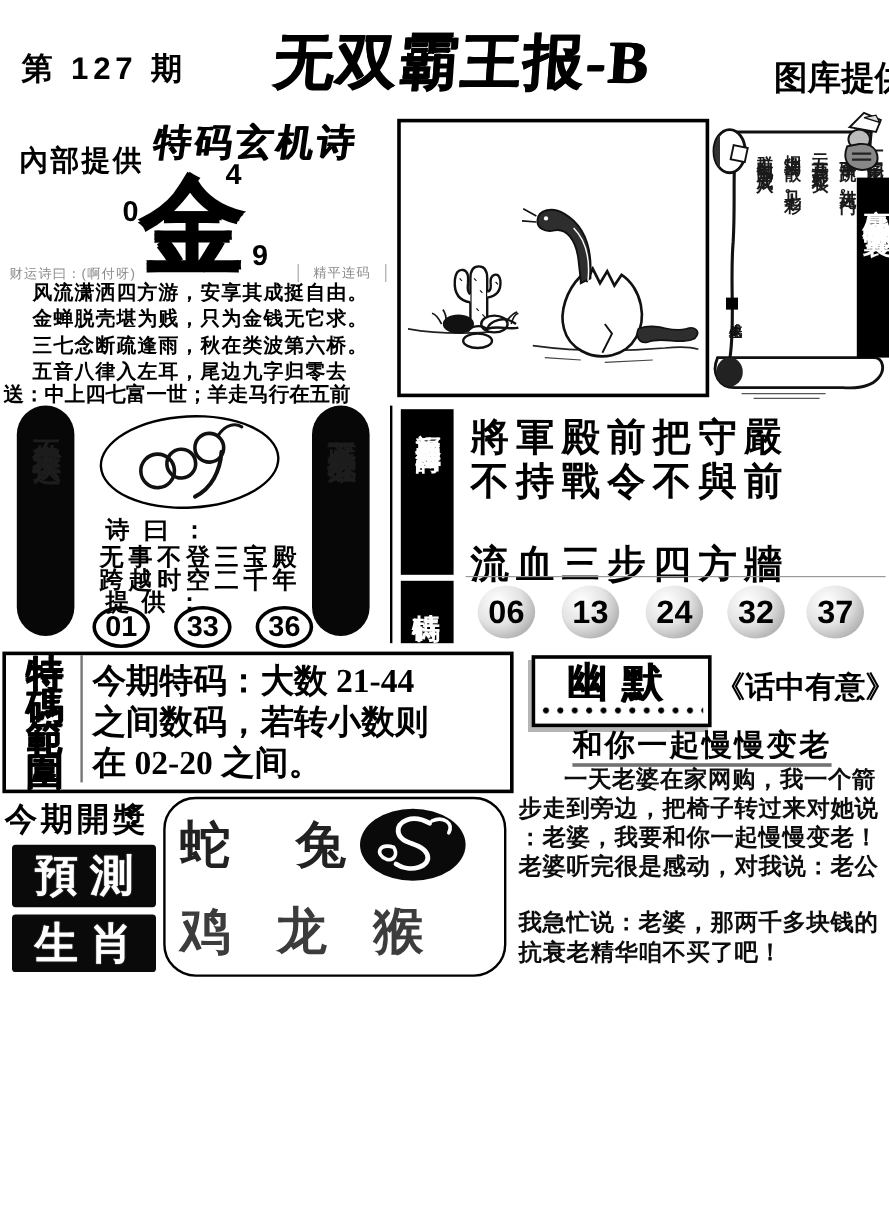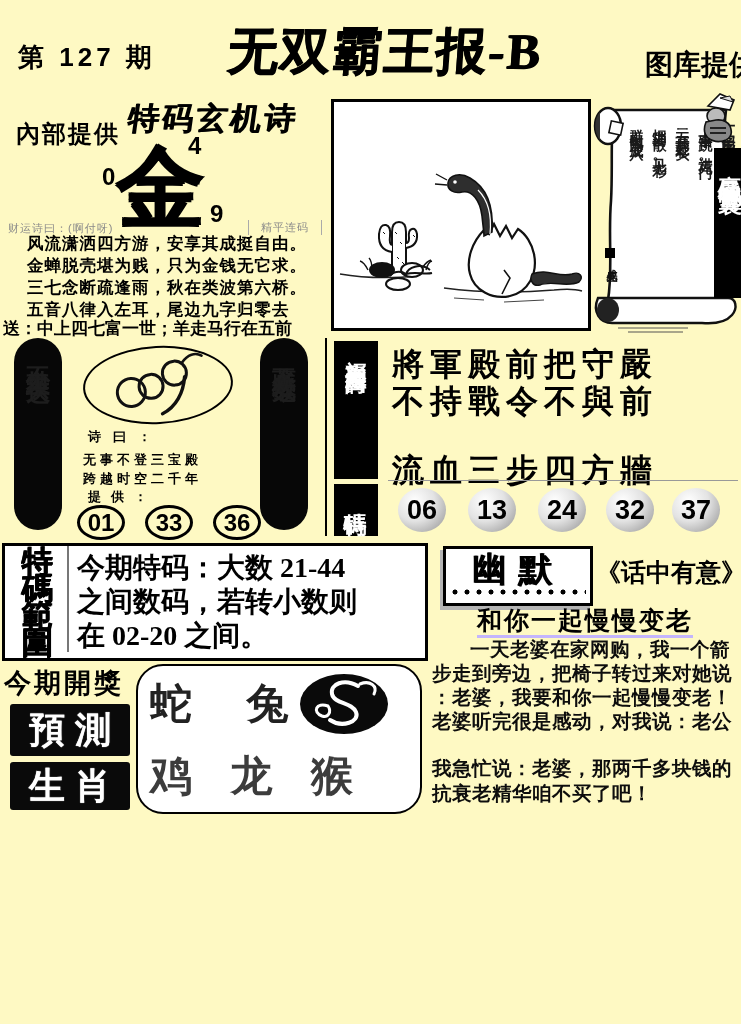--- a/index.html
+++ b/index.html
@@ -1,56 +1,56 @@
 <!DOCTYPE html>
 <html><head>
 <meta charset="utf-8">
 <style>
   html,body{margin:0;padding:0;background:#e8e8e8;}
-  #page{position:relative;width:741px;height:1024px;background:#fef9c3;overflow:hidden;
+  #page{position:relative;width:741px;height:1024px;background:#ffffff;overflow:hidden;
         font-family:"Liberation Sans",sans-serif;color:#000;}
   .abs{position:absolute;}
   .serif{font-family:"Liberation Serif",serif;}
   .hdr-issue{font-size:26px;font-weight:700;letter-spacing:4px;}
   .hdr-title{font-size:50px;font-weight:900;letter-spacing:2px;transform:skewX(-4deg);
              font-family:"Liberation Serif",serif;text-shadow:1px 0 #000,0 1px #000;}
   .hdr-provider{font-size:28px;font-weight:900;}
   .prefix{font-size:24px;font-weight:900;letter-spacing:2px;}
   .heading{font-size:31px;font-weight:900;letter-spacing:3px;transform:skewX(-8deg);
            font-family:"Liberation Serif",serif;text-shadow:1px 0 #000;}
   .gold{font-size:88px;font-weight:900;font-family:"Liberation Serif",serif;text-shadow:2px 0 #000,0 2px #000;}
   .gnum{font-size:24px;font-weight:900;}
   .faint{font-size:11px;color:#8a8a8a;letter-spacing:1px;}
   .poemline{font-size:16.5px;font-weight:700;letter-spacing:1px;white-space:nowrap;}
   .sendline{font-size:17px;font-weight:700;white-space:nowrap;}
   .box{border:3px solid #000;background:#fff;}
   .pillbar{background:#070707;border-radius:24px;}
   .pillbar span{display:block;writing-mode:vertical-rl;margin:10px auto 0;color:#1d1d1d;
                 font-size:24px;font-weight:900;letter-spacing:2px;}
   .oval{border:2.5px solid #000;border-radius:50%;}
-  .midpoem{font-size:13px;font-weight:900;letter-spacing:4px;white-space:nowrap;}
+  .midpoem{font-size:20px;font-weight:900;letter-spacing:4px;white-space:nowrap;}
   .circlenum{display:inline-block;width:42px;height:29px;border:3px solid #000;border-radius:50%;
              text-align:center;line-height:29px;font-size:24px;font-weight:900;}
   .vstrip{background:#000;color:#fff;text-align:center;}
   .vstrip span{writing-mode:vertical-rl;font-size:24px;font-weight:900;letter-spacing:5px;color:#fff;}
   .bigpoem{font-size:32px;font-weight:900;letter-spacing:6px;white-space:nowrap;}
   .ball{display:inline-block;width:48px;height:44px;border-radius:50%;
         background:radial-gradient(circle at 35% 30%, #ffffff 0%, #e3e3e3 45%, #8f8f8f 100%);
         text-align:center;line-height:44px;font-size:27px;font-weight:900;color:#000;}
   .rangechar{font-size:31px;font-weight:900;line-height:27px;text-shadow:1px 0 #000,0 1px #000;}
   .rangetext{font-size:28px;font-weight:700;white-space:nowrap;font-family:"Liberation Serif",serif;}
   .badge{background:#0a0a0a;color:#fff;text-align:center;border-radius:3px;}
   .badge span{font-size:36px;font-weight:900;letter-spacing:10px;color:#fff;text-shadow:0 0 1px #fff;}
   .zrow{font-family:"Liberation Serif",serif;font-weight:700;white-space:nowrap;}
   .humorbox{border:3px solid #000;box-shadow:-3px 4px 0 #b5b5b5;background:#fff;text-align:center;}
   .humorbox .t{font-size:34px;font-weight:900;letter-spacing:12px;line-height:40px;text-shadow:1px 0 #000;}
   .scallops{height:8px;background-image:radial-gradient(circle at 5px 3px,#000 2.2px,transparent 2.8px);
             background-size:12px 8px;background-repeat:repeat-x;margin:0 4px;}
   .booktitle{font-size:25px;font-weight:900;white-space:nowrap;}
-  .subtitle{font-size:25px;font-weight:900;letter-spacing:2px;border-bottom:3px solid #c4b5fd;
+  .subtitle{font-size:25px;font-weight:900;letter-spacing:2px;border-bottom:3px solid #737373;
             padding-bottom:1px;white-space:nowrap;}
   .storyline{font-size:19.5px;font-weight:700;letter-spacing:0.5px;white-space:nowrap;color:#0d0d0d;}
   .scrolltext{writing-mode:vertical-rl;font-family:"Liberation Serif",serif;font-size:14px;
               font-weight:700;color:#1a1a1a;letter-spacing:3px;}
   .scrolltext div{margin-left:5px;}
   .sig{writing-mode:vertical-rl;font-size:11px;font-weight:700;color:#111;letter-spacing:1px;}
   .vline{background:#000;}
 </style>
 </head>
 <body>

